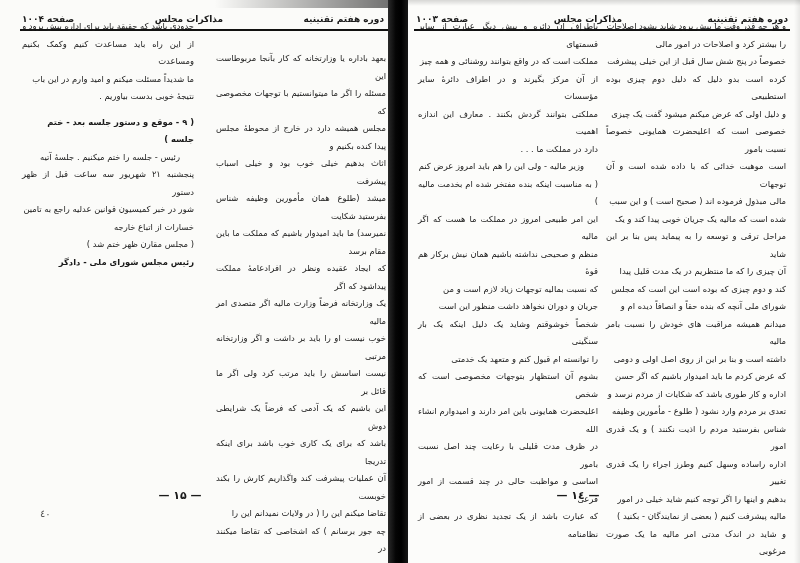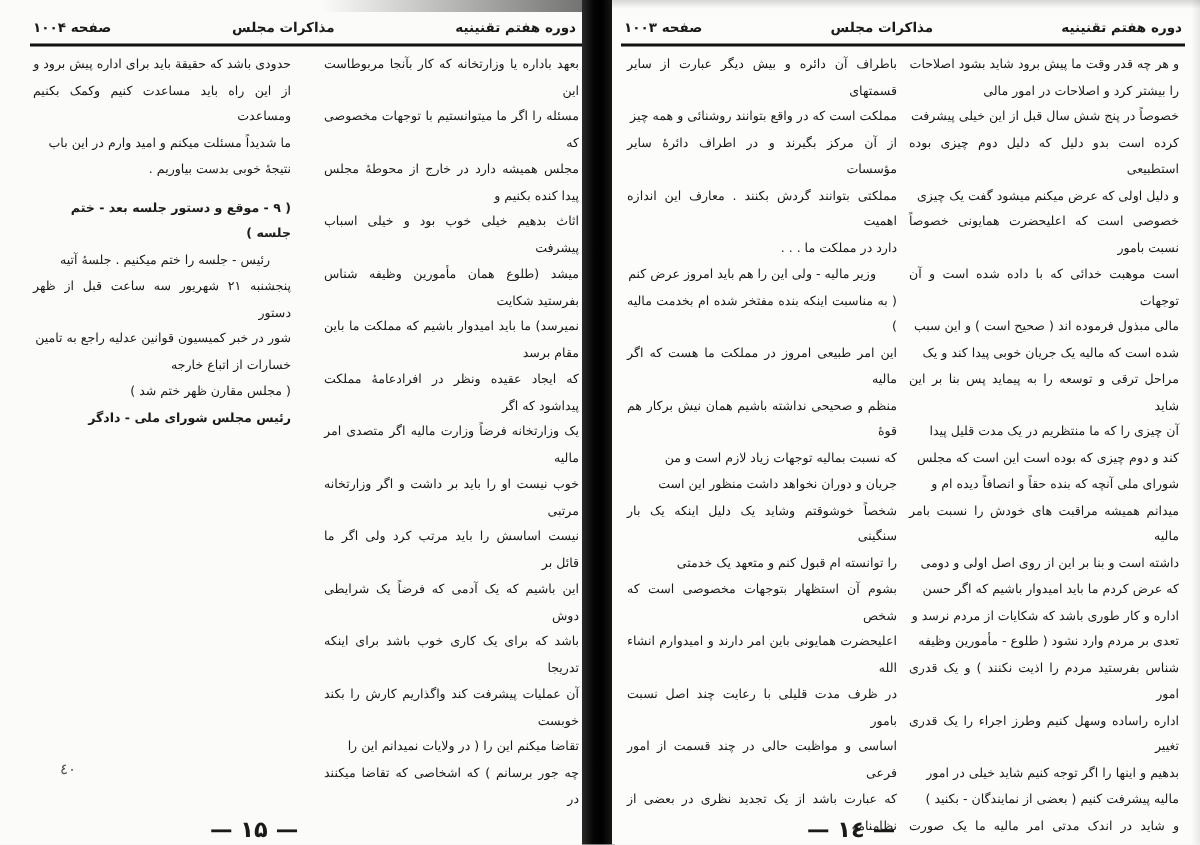--- a/index.html
+++ b/index.html
@@ -35,32 +35,32 @@
     position:absolute; top:12px; height:14px;
     display:flex; justify-content:space-between; align-items:center;
     direction:rtl; font-size:9px; font-weight:bold;
   }
   .page-left .header { left:22px; width:362px; }
   .page-right .header { left:8px; width:372px; }
   .header-rule { position:absolute; height:1.5px; background:#111; top:29px; }
   .page-left .header-rule { left:20px; width:368px; }
   .page-right .header-rule { left:6px; width:376px; }
   .col {
-    position:absolute; top:34px; direction:rtl; text-align:justify;
+    position:absolute; top:18px; direction:rtl; text-align:justify;
     font-family:"DejaVu Sans", sans-serif; font-size:8.4px; line-height:17.5px;
   }
   .col p { margin:0; }
-  .page-left .col-a { right:4px; width:170px; }
+  .page-left .col-a { right:4px; width:170px;margin-top:32px; }
   .page-left .col-b { right:196px; width:172px; }
   .page-right .col-a { right:14px; width:180px; }
   .page-right .col-b { right:202px; width:180px; }
   .center { text-align:right; }
   .speaker { font-weight:bold; }
   .indent { text-indent:14px; }
-  .folio { position:absolute; top:544px; font-size:15px; font-weight:bold; }
+  .folio { position:absolute; top:489px; font-size:11px; font-weight:bold; text-align:center; }
   .page-left .folio { left:140px; width:80px; }
   .page-right .folio { left:130px; width:80px; }
   .mark { position:absolute; left:40px; top:508px; font-size:10px; color:#555; }
   .gap { height:8px; }
 </style>
 </head>
 <body>
 
 <div class="spread">
 

